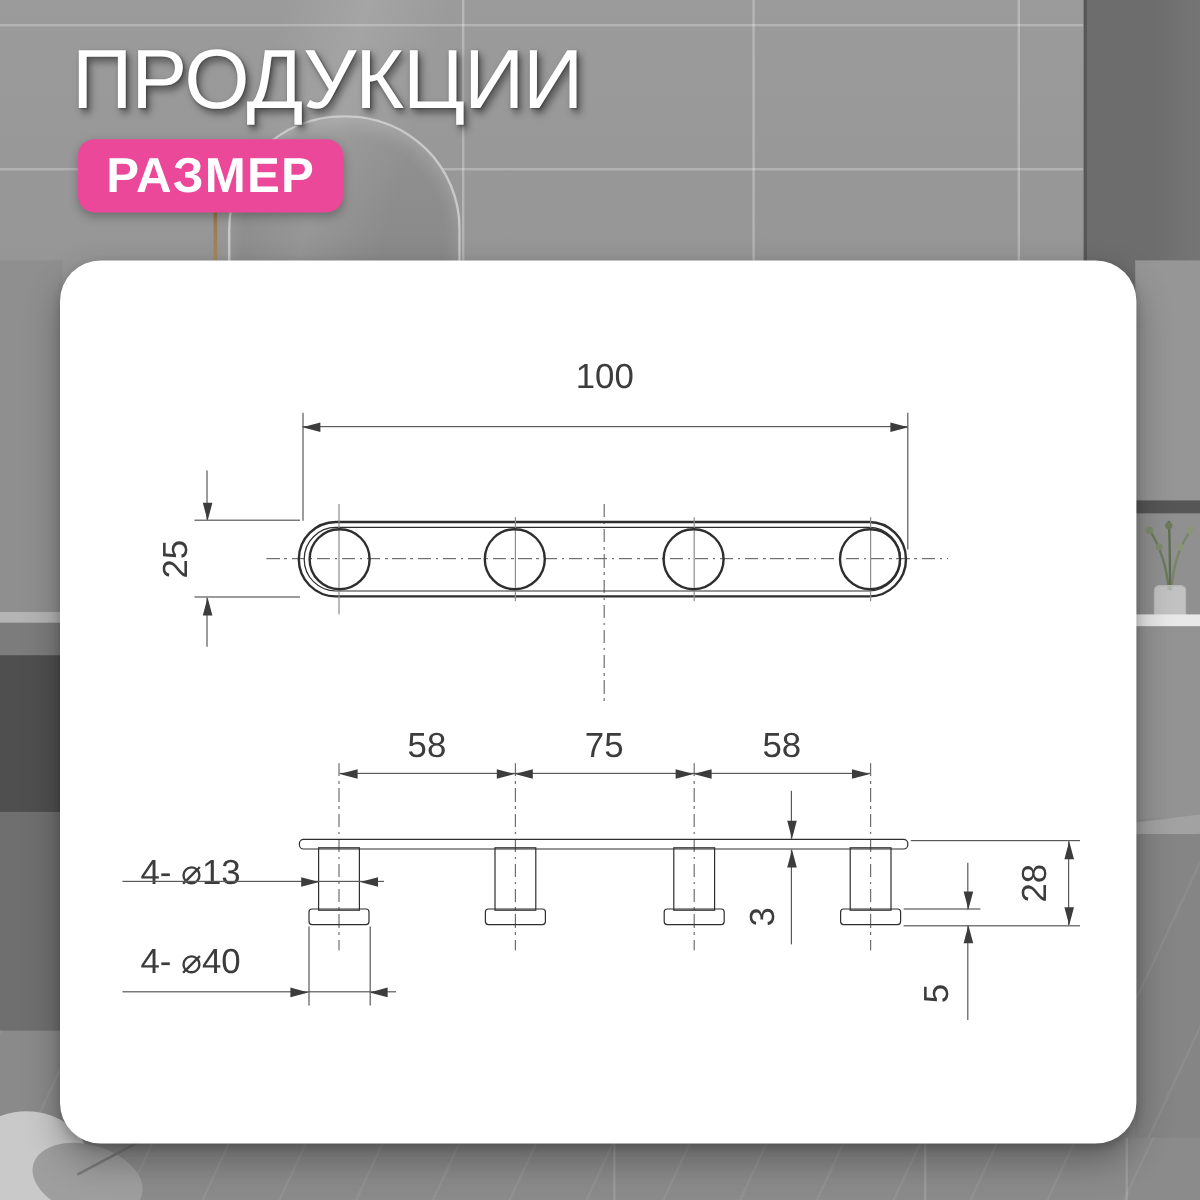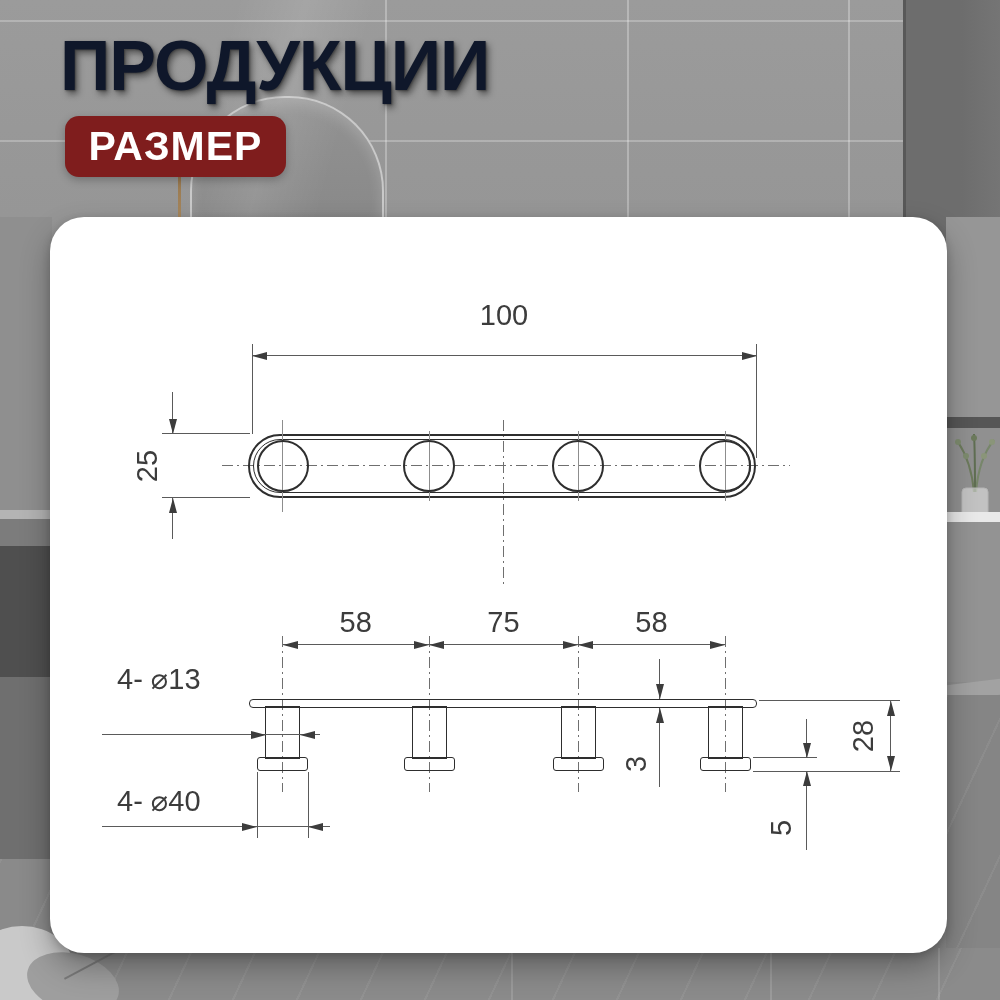--- a/index.html
+++ b/index.html
@@ -19,25 +19,25 @@
         background:linear-gradient(90deg,#585858 0 3px,#6d6d6d 3px 60%,#757575);}
   .rstrip{position:absolute;left:946px;top:217px;width:54px;height:783px;}
   .lstrip{position:absolute;left:0;top:217px;width:52px;height:783px;}
   .floorstrip{position:absolute;left:0;top:948px;width:1000px;height:52px;
         background:#8b8b8b;}
   .streaks{position:absolute;inset:0;background:
      repeating-linear-gradient(115deg,rgba(255,255,255,.06) 0 2px,transparent 2px 58px);}
   .streak-light{position:absolute;left:-30px;top:-30px;width:620px;height:260px;
      background:linear-gradient(105deg,transparent 40%,rgba(255,255,255,.10) 50%,transparent 60%);}
   
-  .title{position:absolute;left:60px;top:26px;font-size:70px;font-weight:700;
-     letter-spacing:-1px;color:#0f172a;z-index:6;
+  .title{position:absolute;left:60px;top:26px;font-size:70px;font-weight:400;
+     letter-spacing:-1px;color:#ffffff;z-index:6;
      text-shadow:3px 4px 6px rgba(25,25,25,.55),1px 1px 2px rgba(25,25,25,.45);}
   .badge{position:absolute;left:65px;top:116px;width:221px;height:61px;z-index:6;
-     background:#7f1d1d;border-radius:14px;display:flex;align-items:center;justify-content:center;
+     background:#ec4899;border-radius:14px;display:flex;align-items:center;justify-content:center;
      color:#ffffff;font-size:41px;font-weight:700;letter-spacing:1px;
      box-shadow:0 3px 8px rgba(0,0,0,.25);}
   
   .card{position:absolute;left:50px;top:217px;width:897px;height:736px;background:#ffffff;
      border-radius:34px;z-index:2;box-shadow:0 14px 30px rgba(0,0,0,.30),0 3px 8px rgba(0,0,0,.18);}
   
   .draw{position:absolute;inset:0;z-index:4;}
   .oline{position:absolute;border:2px solid #2e2e2e;background:transparent;box-sizing:border-box;}
   .iline{position:absolute;border:1.5px solid #2e2e2e;background:transparent;box-sizing:border-box;}
   .dline{position:absolute;background:#5a5a5a;}
@@ -174,21 +174,21 @@
     <div class="ar ar-l" style="left:282.5px;top:640.5px;"></div>
     <div class="ar ar-r" style="left:414px;top:640.5px;"></div>
     <div class="ar ar-l" style="left:429px;top:640.5px;"></div>
     <div class="ar ar-r" style="left:563px;top:640.5px;"></div>
     <div class="ar ar-l" style="left:578px;top:640.5px;"></div>
     <div class="ar ar-r" style="left:710px;top:640.5px;"></div>
     <div class="dimtxt" style="left:355.75px;top:622px;transform:translate(-50%,-50%);">58</div>
     <div class="dimtxt" style="left:503.5px;top:622px;transform:translate(-50%,-50%);">75</div>
     <div class="dimtxt" style="left:651.5px;top:622px;transform:translate(-50%,-50%);">58</div>
 
-    <div class="dimtxt" style="left:117px;top:679px;transform:translateY(-50%);">4- ⌀13</div>
+    <div class="dimtxt" style="left:117px;top:727px;transform:translateY(-50%);">4- ⌀13</div>
     <div class="dline" style="left:102px;top:734px;width:218px;height:1px;"></div>
     <div class="ar ar-r" style="left:250.5px;top:730.5px;"></div>
     <div class="ar ar-l" style="left:299.5px;top:730.5px;"></div>
 
     <div class="dimtxt" style="left:117px;top:801px;transform:translateY(-50%);">4- ⌀40</div>
     <div class="dline" style="left:102px;top:826px;width:228px;height:1px;"></div>
     <div class="ar ar-r" style="left:242px;top:822.5px;"></div>
     <div class="ar ar-l" style="left:308px;top:822.5px;"></div>
     <div class="dline" style="left:256.5px;top:772px;width:1px;height:66px;"></div>
     <div class="dline" style="left:307.5px;top:772px;width:1px;height:66px;"></div>

